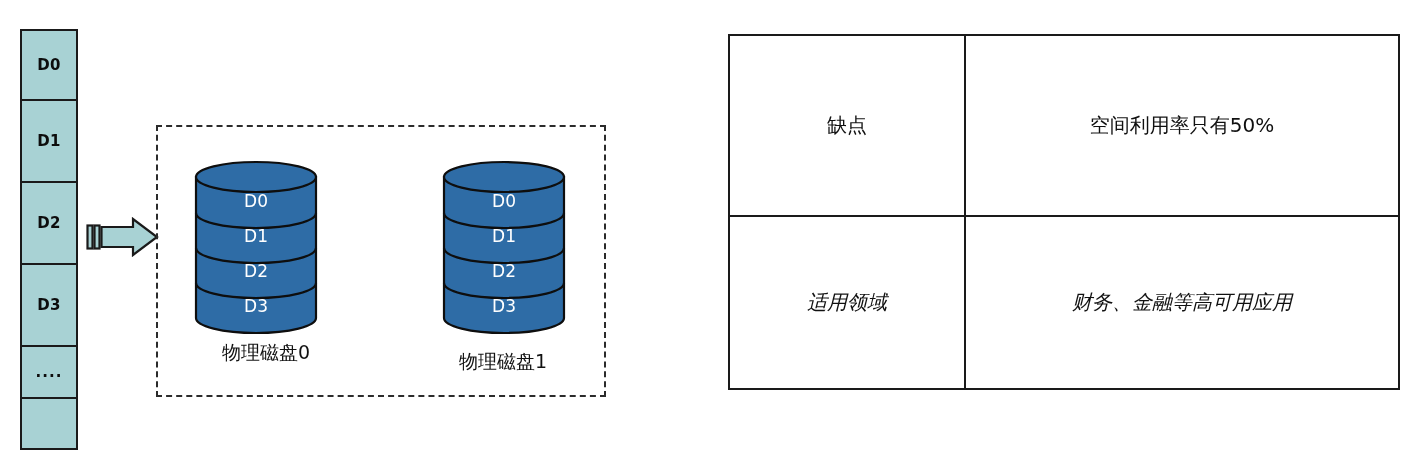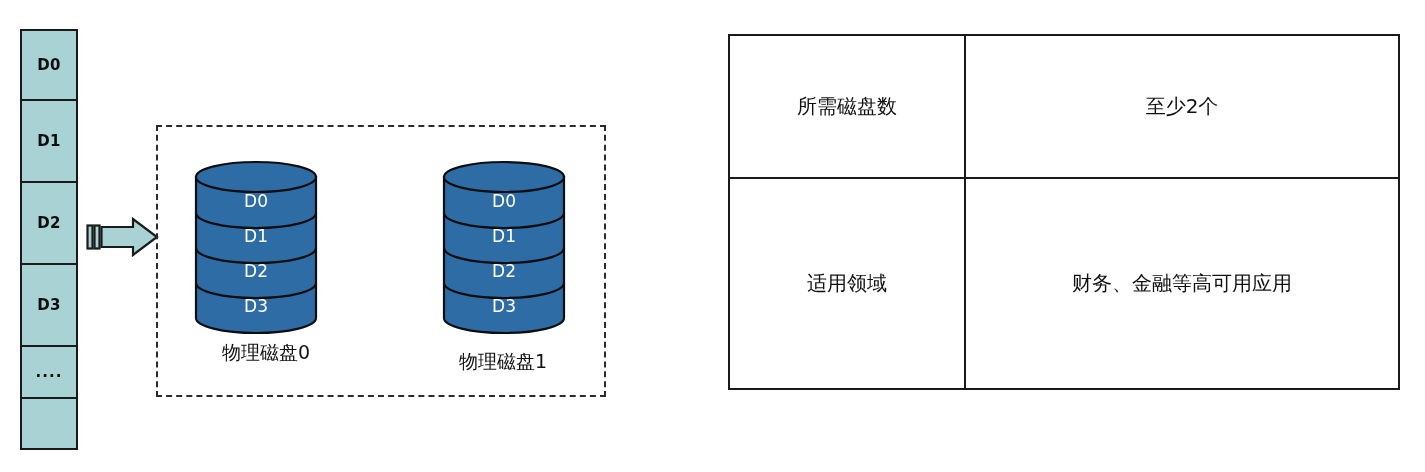--- a/index.html
+++ b/index.html
@@ -94,21 +94,21 @@
     vertical-align: middle;
     font-size: 20px;
     color: #101010;
     padding: 4px 6px;
   }
   #raid-table td.label-col { width: 222px; }
   .cell-line { display: block; line-height: 1.45; }
   .row-need    { height: 53px; }
   .row-pros    { height: 143px; }
   .row-cons    { height: 82px; }
-  .row-usecase { height: 78px; }
+  .row-usecase { height: 78px; font-style: italic; }
 </style>
 </head>
 <body>
 
 <div id="source-column">
   <div class="source-cell c-d0">D0</div>
   <div class="source-cell c-d1">D1</div>
   <div class="source-cell c-d2">D2</div>
   <div class="source-cell c-d3">D3</div>
   <div class="source-cell c-dots">....</div>
@@ -159,24 +159,24 @@
     <text class="disk-label-text" x="64" y="117" text-anchor="middle">D2</text>
     <text class="disk-label-text" x="64" y="152" text-anchor="middle">D3</text>
   </svg>
 </div>
 
 <div class="disk-caption" id="disk-caption-0">物理磁盘0</div>
 <div class="disk-caption" id="disk-caption-1">物理磁盘1</div>
 
 <table id="raid-table">
   <tbody>
-    <tr class="row-need">
-      <td class="label-col">所需磁盘数</td>
+    <tr class="row-cons">
+      <td class="label-col">缺点</td>
       <td>
-        <span class="cell-line">至少2个</span>
+        <span class="cell-line">空间利用率只有50%</span>
       </td>
     </tr>
     <tr class="row-usecase">
       <td class="label-col">适用领域</td>
       <td>
         <span class="cell-line">财务、金融等高可用应用</span>
       </td>
     </tr>
   </tbody>
 </table>

